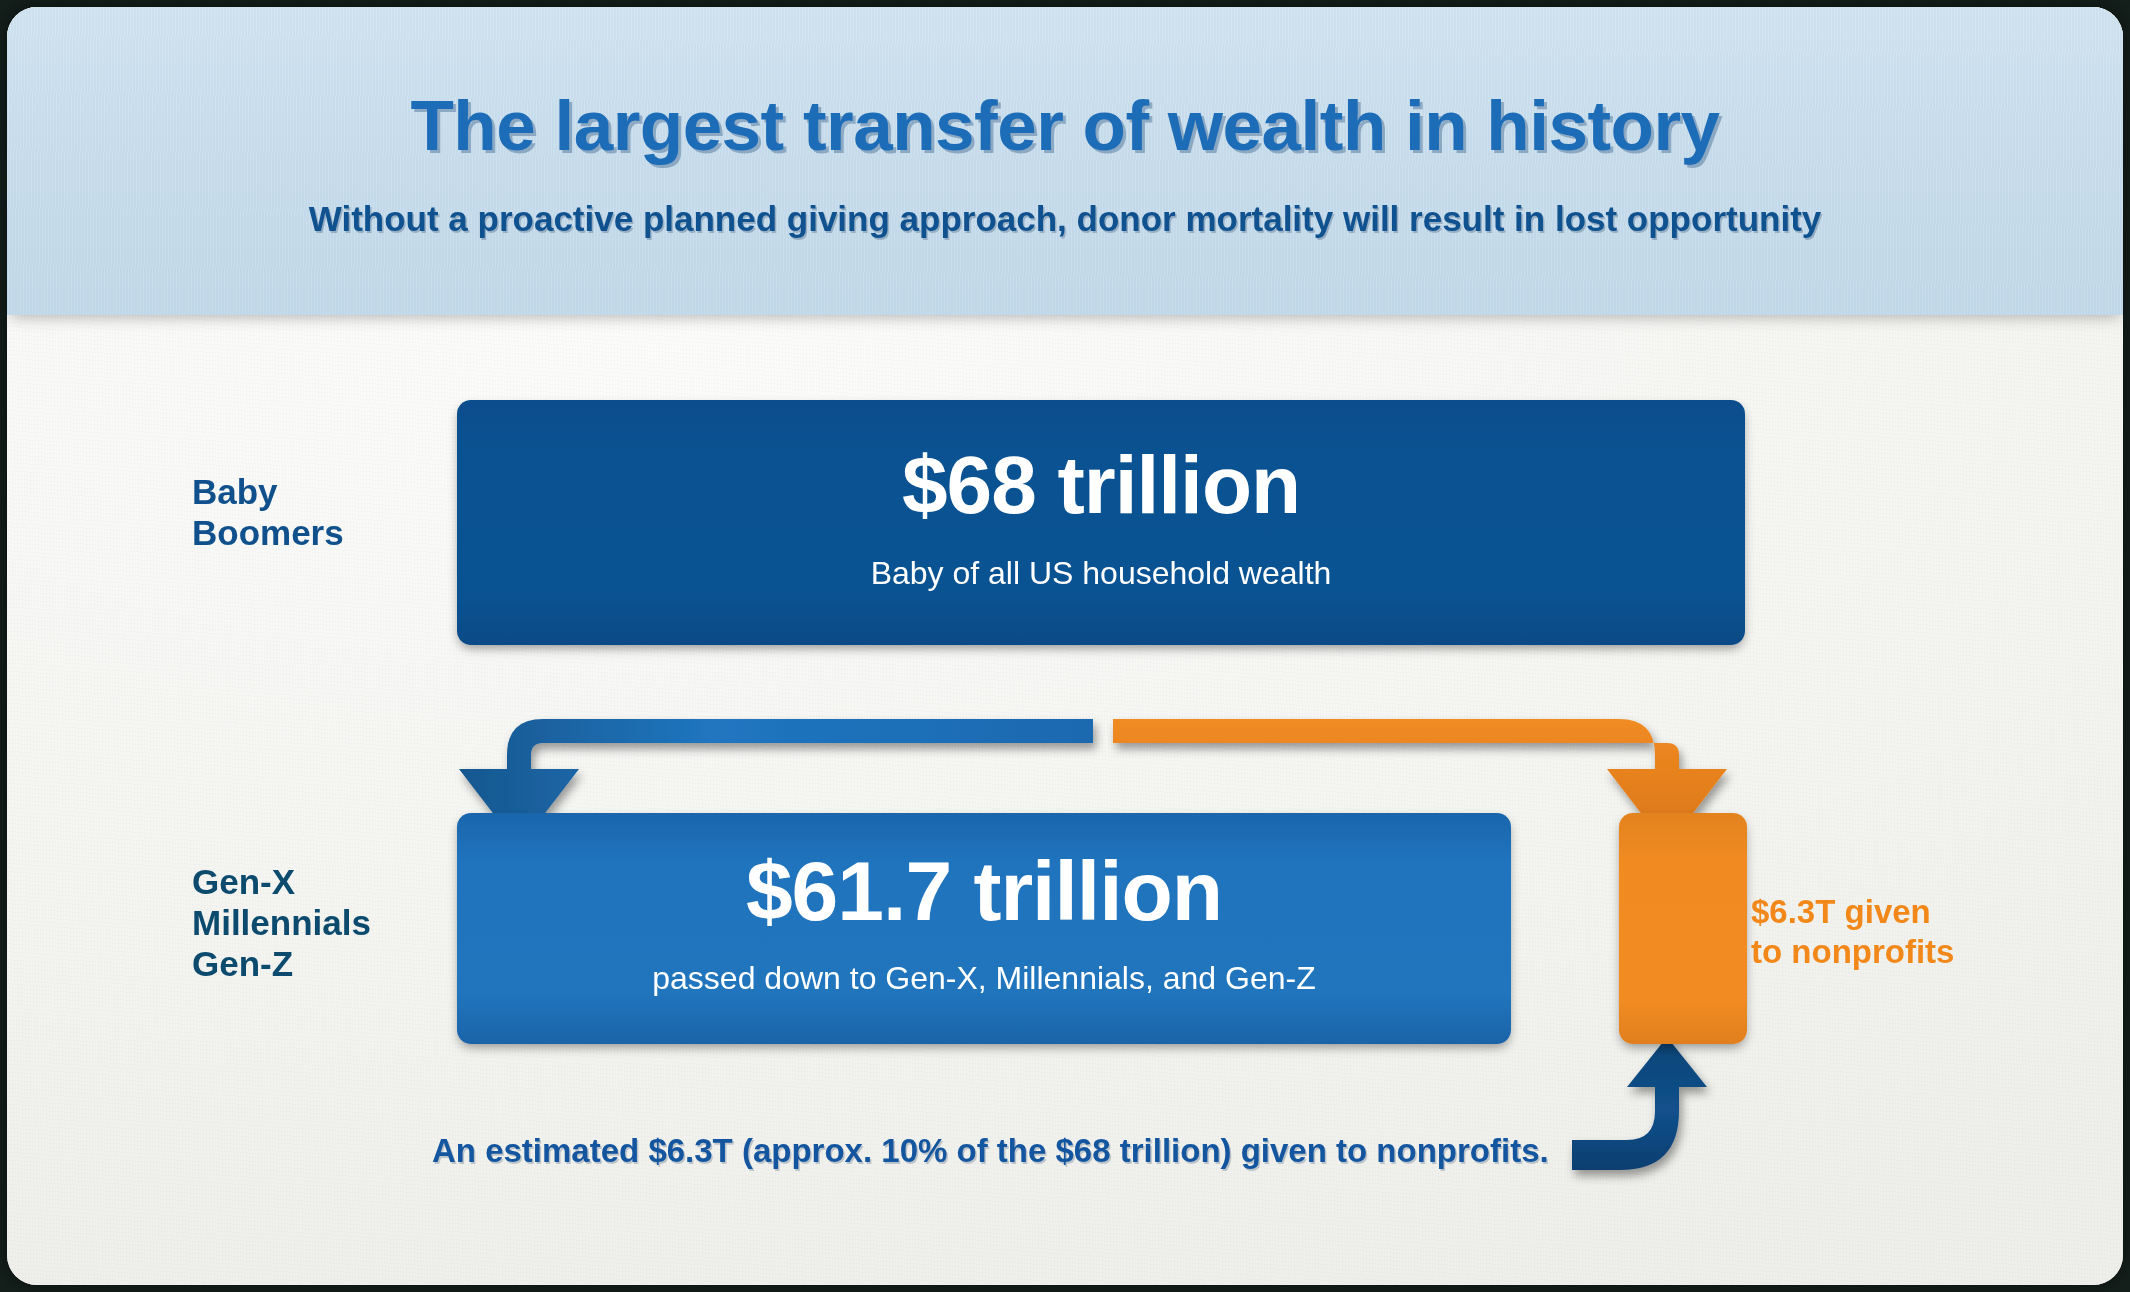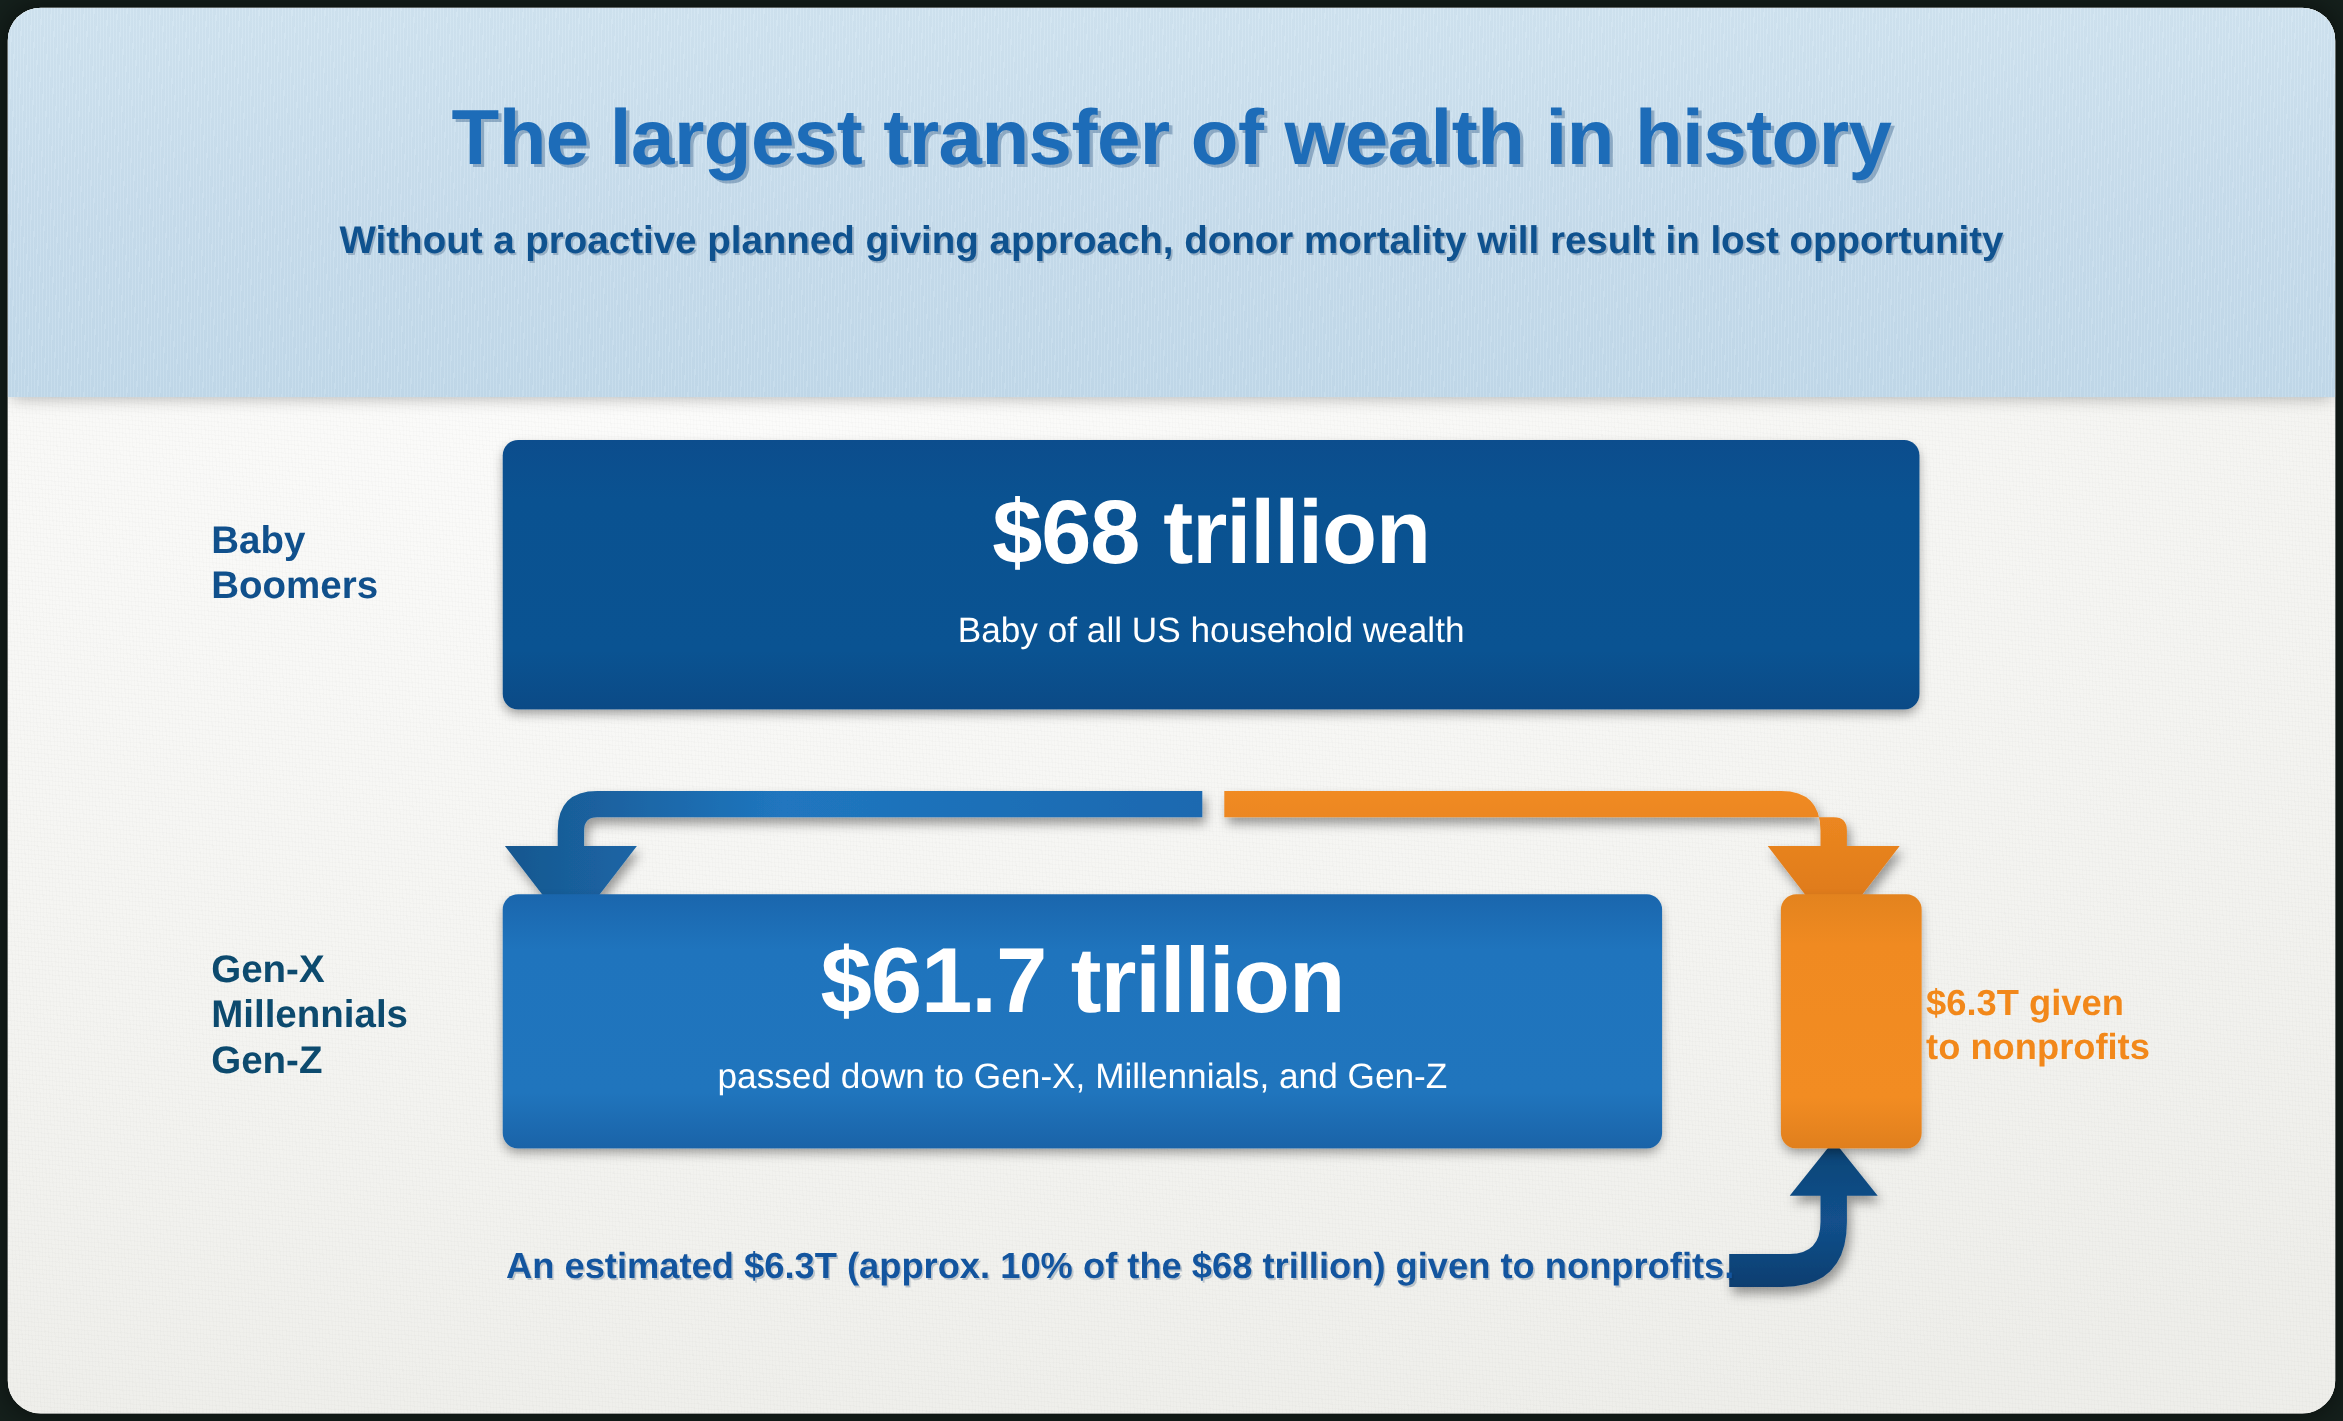--- a/index.html
+++ b/index.html
@@ -35,21 +35,21 @@
       repeating-linear-gradient(4deg, rgba(0,0,0,0.010) 0 1px, rgba(255,255,255,0.014) 1px 4px),
       radial-gradient(120% 80% at 30% 25%, #fcfcfb 0%, #f4f4f1 60%, #eeeeea 100%);
     pointer-events: none;
   }
 
   
   #header {
     position: absolute;
     left: 0; top: 0;
     width: 2116px;
-    height: 354px;
+    height: 308px;
     background:
       repeating-linear-gradient(91deg, rgba(255,255,255,0.10) 0 1px, rgba(0,0,0,0.012) 1px 3px),
       linear-gradient(180deg, #cfe3f0 0%, #c6dcec 55%, #c1d9ea 100%);
     box-shadow: 0 6px 14px -4px rgba(0,0,0,0.28);
   }
   #title {
     position: absolute;
     left: 0; top: 78px;
     width: 2116px;
     text-align: center;
@@ -152,21 +152,20 @@
   
   #footnote {
     position: absolute;
     left: 425px;
     top: 1125px;
     font-size: 33px;
     font-weight: bold;
     color: #13559f;
     text-shadow: 1.5px 1.5px 0 rgba(10,45,85,0.22);
     white-space: nowrap;
-    margin-left: 28px;
   }
 
   
   #connectors {
     position: absolute;
     left: 0; top: 0;
     width: 2116px; height: 1278px;
     pointer-events: none;
   }
 </style>

